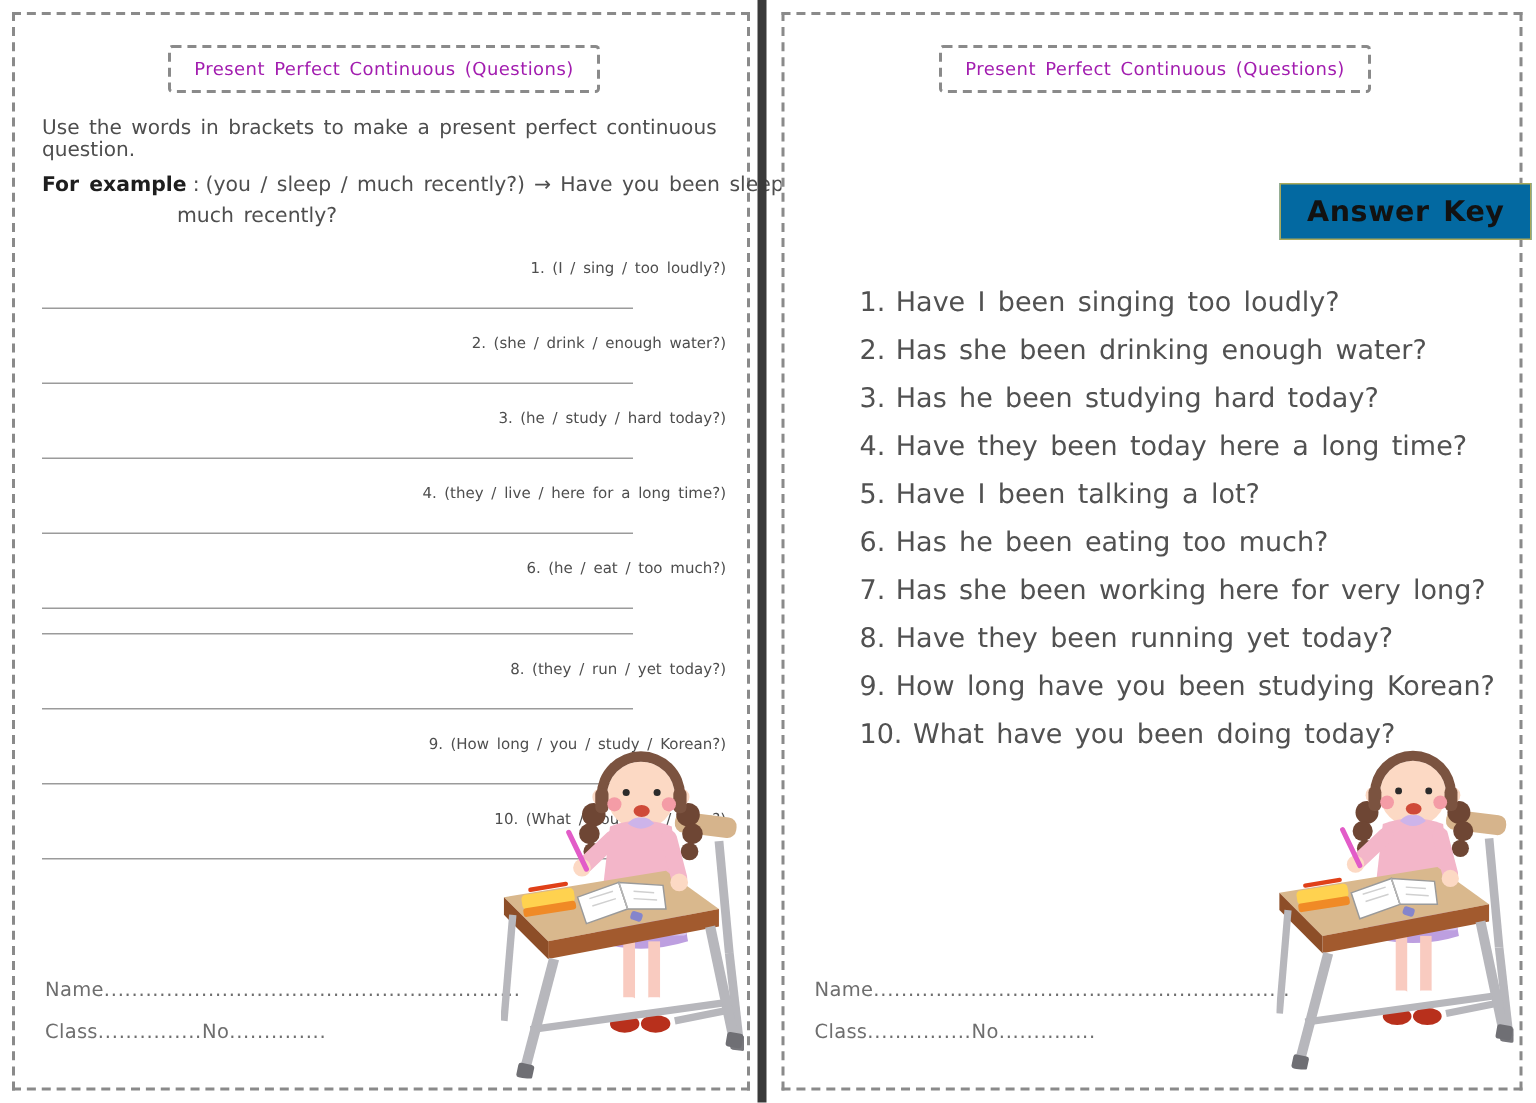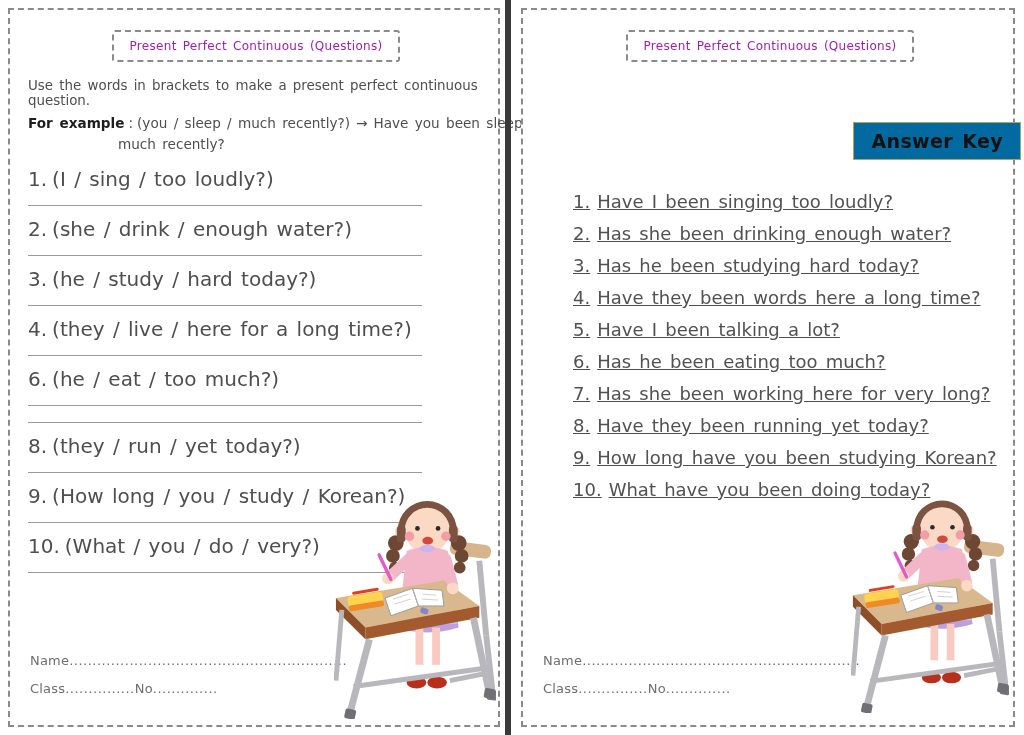--- a/index.html
+++ b/index.html
@@ -30,38 +30,38 @@
 
   .instructions { margin-top: 16px; font-size: 13.4px; color: #4e4e4e; word-spacing: 2px; }
   .example-line1 { margin-top: 7px; font-size: 13.6px; word-spacing: 2px; white-space: nowrap; }
   .example-label { font-weight: bold; color: #1e1e1e; }
   .example-sep { margin: 0 4px; }
   .example-arrow { margin: 0 6px; color: #4e4e4e; }
   .example-line2 { padding-left: 90px; margin-top: 5px; font-size: 13.6px; word-spacing: 2px; }
 
   .questions { margin-top: 18px; }
   .q-block { margin-bottom: 14px; }
-  .q-text { font-size: 20px; line-height: 19px; word-spacing: 2px; }
+  .q-text { font-size: 10px; line-height: 19px; word-spacing: 2px; text-align: right; }
   .q-num { margin-right: 5px; }
   .answer-line { width: 394px; height: 0; border-bottom: 1.5px solid #9b9b9b; margin-top: 16px; }
 
   .footer { position: absolute; left: 20px; bottom: 22px; font-size: 13px; color: #6e6e6e; }
   .footer-line { line-height: 28px; white-space: nowrap; letter-spacing: 0.2px; }
   .dots { letter-spacing: 0.5px; }
 
   .girl-illo { position: absolute; right: 2px; bottom: 6px; width: 162px; height: 231px; }
   .page-right .girl-illo { right: 4px; bottom: 12px; width: 158px; height: 225px; }
 
   .badge {
     position: absolute; top: 112px; right: -8px;
     background: #0369a1; border: 1.5px solid #a9a95a;
     padding: 7px 17px; font-size: 19px; font-weight: 700; color: #121212;
     letter-spacing: 0.4px; word-spacing: 2px; white-space: nowrap;
   }
-  .answers { margin-top: 124px; padding-left: 32px; text-decoration: underline; }
+  .answers { margin-top: 124px; padding-left: 32px; }
   .ans-row { font-size: 18px; line-height: 32px; color: #515151; word-spacing: 2.5px; white-space: nowrap; }
   .ans-num { margin-right: 7px; }
 </style>
 </head>
 <body>
 
 <div class="page page-left">
   <div class="page-inner">
     <div class="title-row">
       <div class="title-box">Present Perfect Continuous (Questions)</div>
@@ -226,21 +226,21 @@
         <div class="ans-row">
         <span class="ans-num">1.</span><span>Have I been singing too loudly?</span>
       </div>
         <div class="ans-row">
         <span class="ans-num">2.</span><span>Has she been drinking enough water?</span>
       </div>
         <div class="ans-row">
         <span class="ans-num">3.</span><span>Has he been studying hard today?</span>
       </div>
         <div class="ans-row">
-        <span class="ans-num">4.</span><span>Have they been words here a long time?</span>
+        <span class="ans-num">4.</span><span>Have they been today here a long time?</span>
       </div>
         <div class="ans-row">
         <span class="ans-num">5.</span><span>Have I been talking a lot?</span>
       </div>
         <div class="ans-row">
         <span class="ans-num">6.</span><span>Has he been eating too much?</span>
       </div>
         <div class="ans-row">
         <span class="ans-num">7.</span><span>Has she been working here for very long?</span>
       </div>

